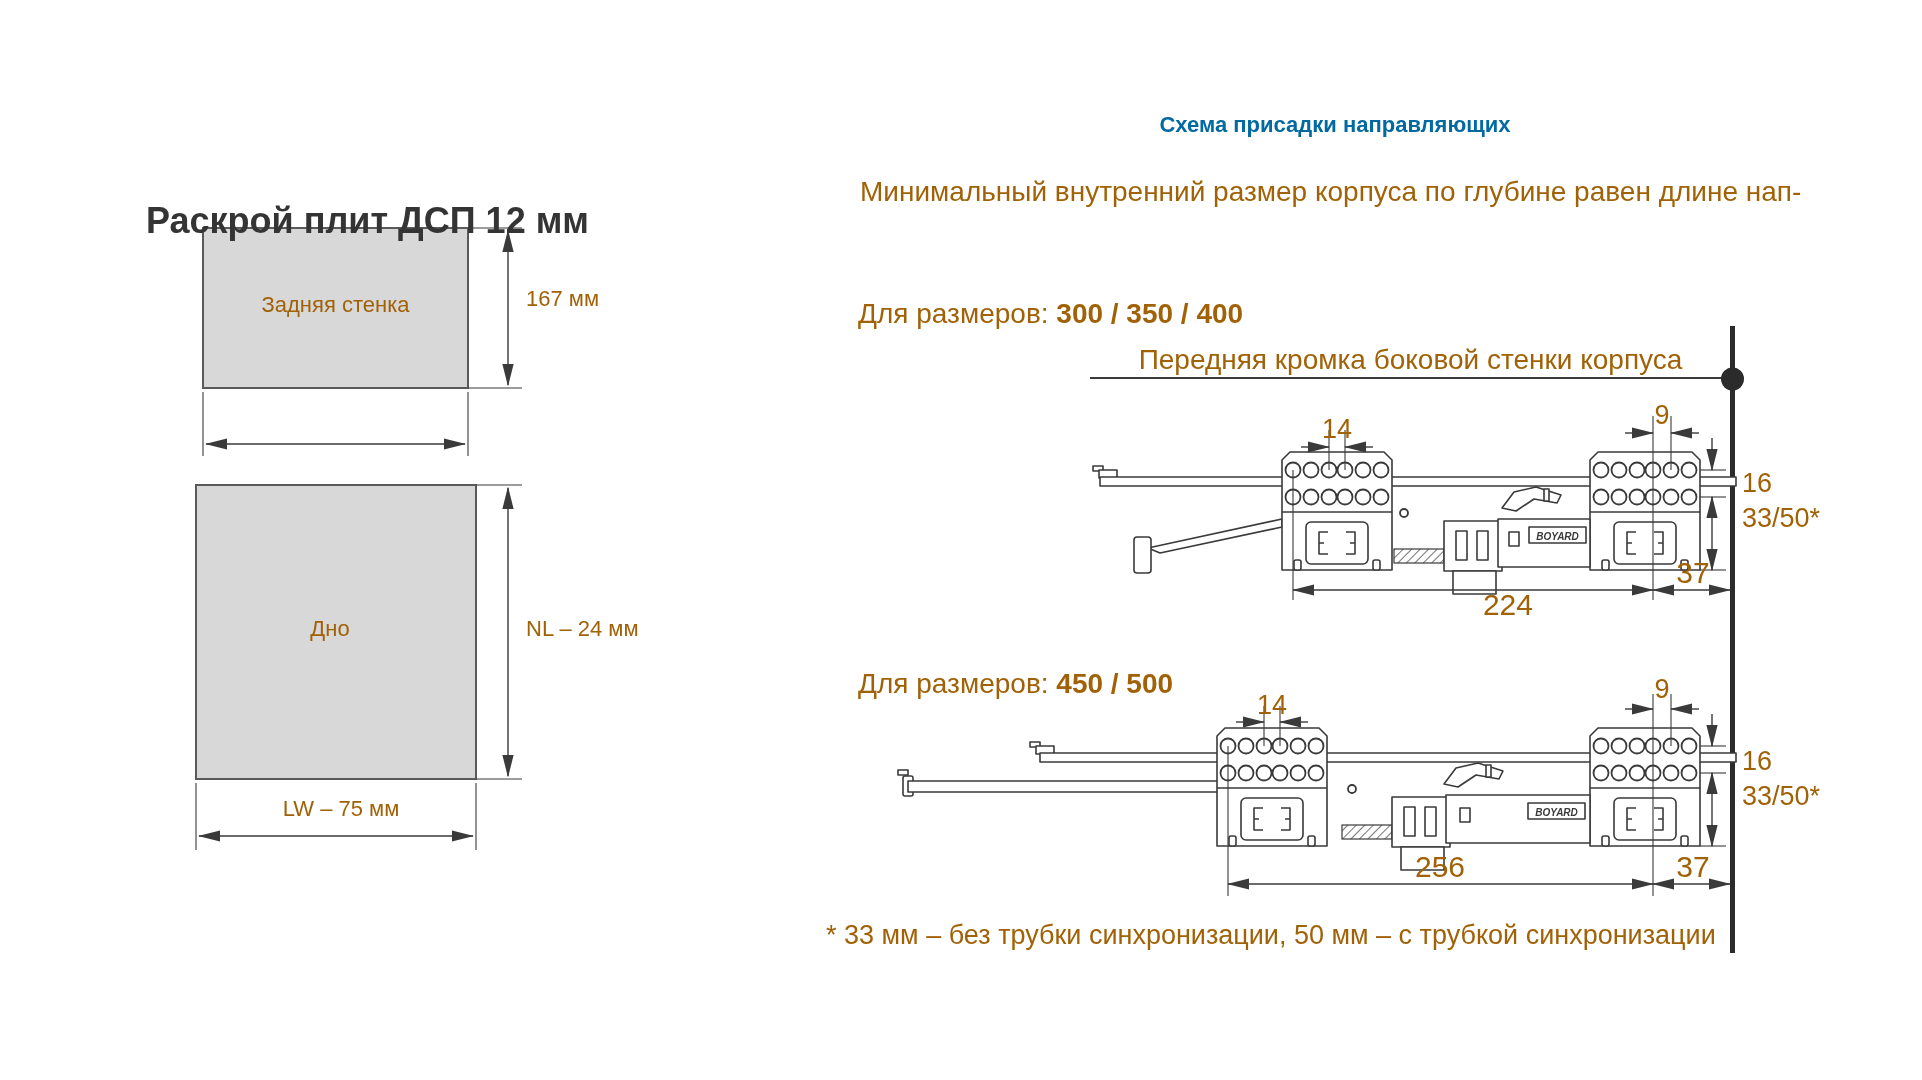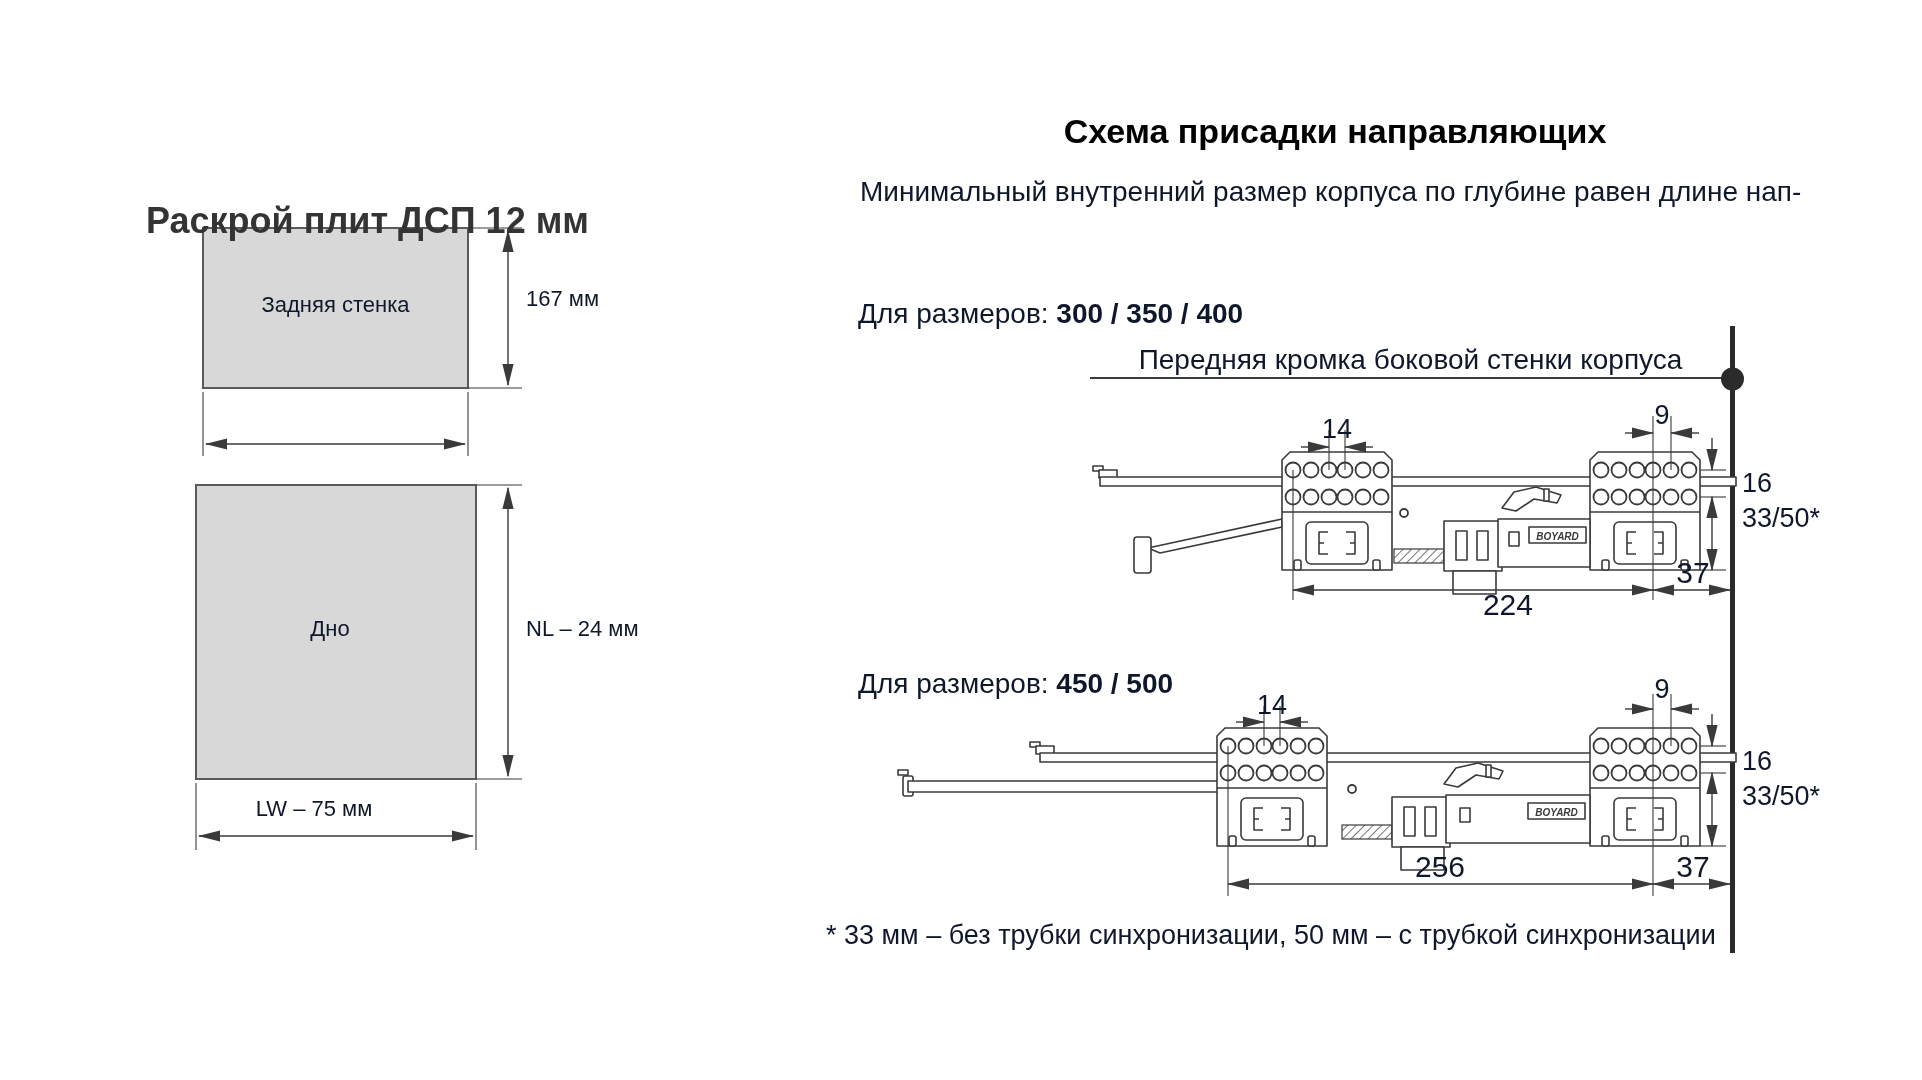--- a/index.html
+++ b/index.html
@@ -1,24 +1,24 @@
 <!DOCTYPE html>
 <html><head>
 <meta charset="utf-8">
 <style>
   html,body{margin:0;padding:0;background:#ffffff;}
   #stage{
     position:relative;width:1922px;height:1080px;background:#ffffff;overflow:hidden;
     font-family:"Liberation Sans","DejaVu Sans",sans-serif;color:#3c3c3c;
   }
   #lineart{position:absolute;left:0;top:0;}
-  .txt{position:absolute;white-space:nowrap;color:#0f172a;}
+  .txt{position:absolute;white-space:nowrap;color:#a16207;}
   .center{text-align:center;}
   .t-main{font-size:36px;font-weight:bold;color:#343434;}
-  .t-main2{font-size:34px;font-weight:bold;color:#000000;}
+  .t-main2{font-size:22px;font-weight:bold;color:#0369a1;}
   .t-body{font-size:28px;}
   .t-label{font-size:22px;}
   .t-dim{font-size:27px;}
   .t-dimbig{font-size:30px;}
   .bold{font-weight:bold;}
   
   .panel{fill:#d8d8d8;stroke:#5a5a5a;stroke-width:2;}
   .part{fill:#ffffff;stroke:#3a3a3a;stroke-width:1.6;stroke-linejoin:round;}
   .hole{fill:#ffffff;stroke:#3a3a3a;stroke-width:1.8;}
   .dim{stroke:#3a3a3a;stroke-width:1.4;fill:none;}
@@ -180,21 +180,21 @@
     </g>
   </svg>
 
   <div class="txt t-main center" style="left:146px;top:200px;width:400px;">Раскрой плит ДСП 12 мм</div>
 
   <div class="txt t-label center" style="left:203px;top:292px;width:265px;">Задняя стенка</div>
   <div class="txt t-label" style="left:526px;top:286px;">167 мм</div>
 
   <div class="txt t-label center" style="left:196px;top:616px;width:268px;">Дно</div>
   <div class="txt t-label" style="left:526px;top:616px;">NL – 24 мм</div>
-  <div class="txt t-label center" style="left:186px;top:796px;width:256px;">LW – 75 мм</div>
+  <div class="txt t-label center" style="left:213px;top:796px;width:256px;">LW – 75 мм</div>
 
   <div class="txt t-main2 center" style="left:950px;top:112px;width:770px;">Схема присадки направляющих</div>
   <div class="txt t-body" style="left:860px;top:176px;">Минимальный внутренний размер корпуса по глубине равен длине нап-</div>
 
   <div class="txt t-body" style="left:858px;top:298px;">
     <span>Для размеров:</span>
     <span class="bold">300 / 350 / 400</span>
   </div>
 
   <div class="txt t-body center" style="left:1090px;top:344px;width:641px;">Передняя кромка боковой стенки корпуса</div>

